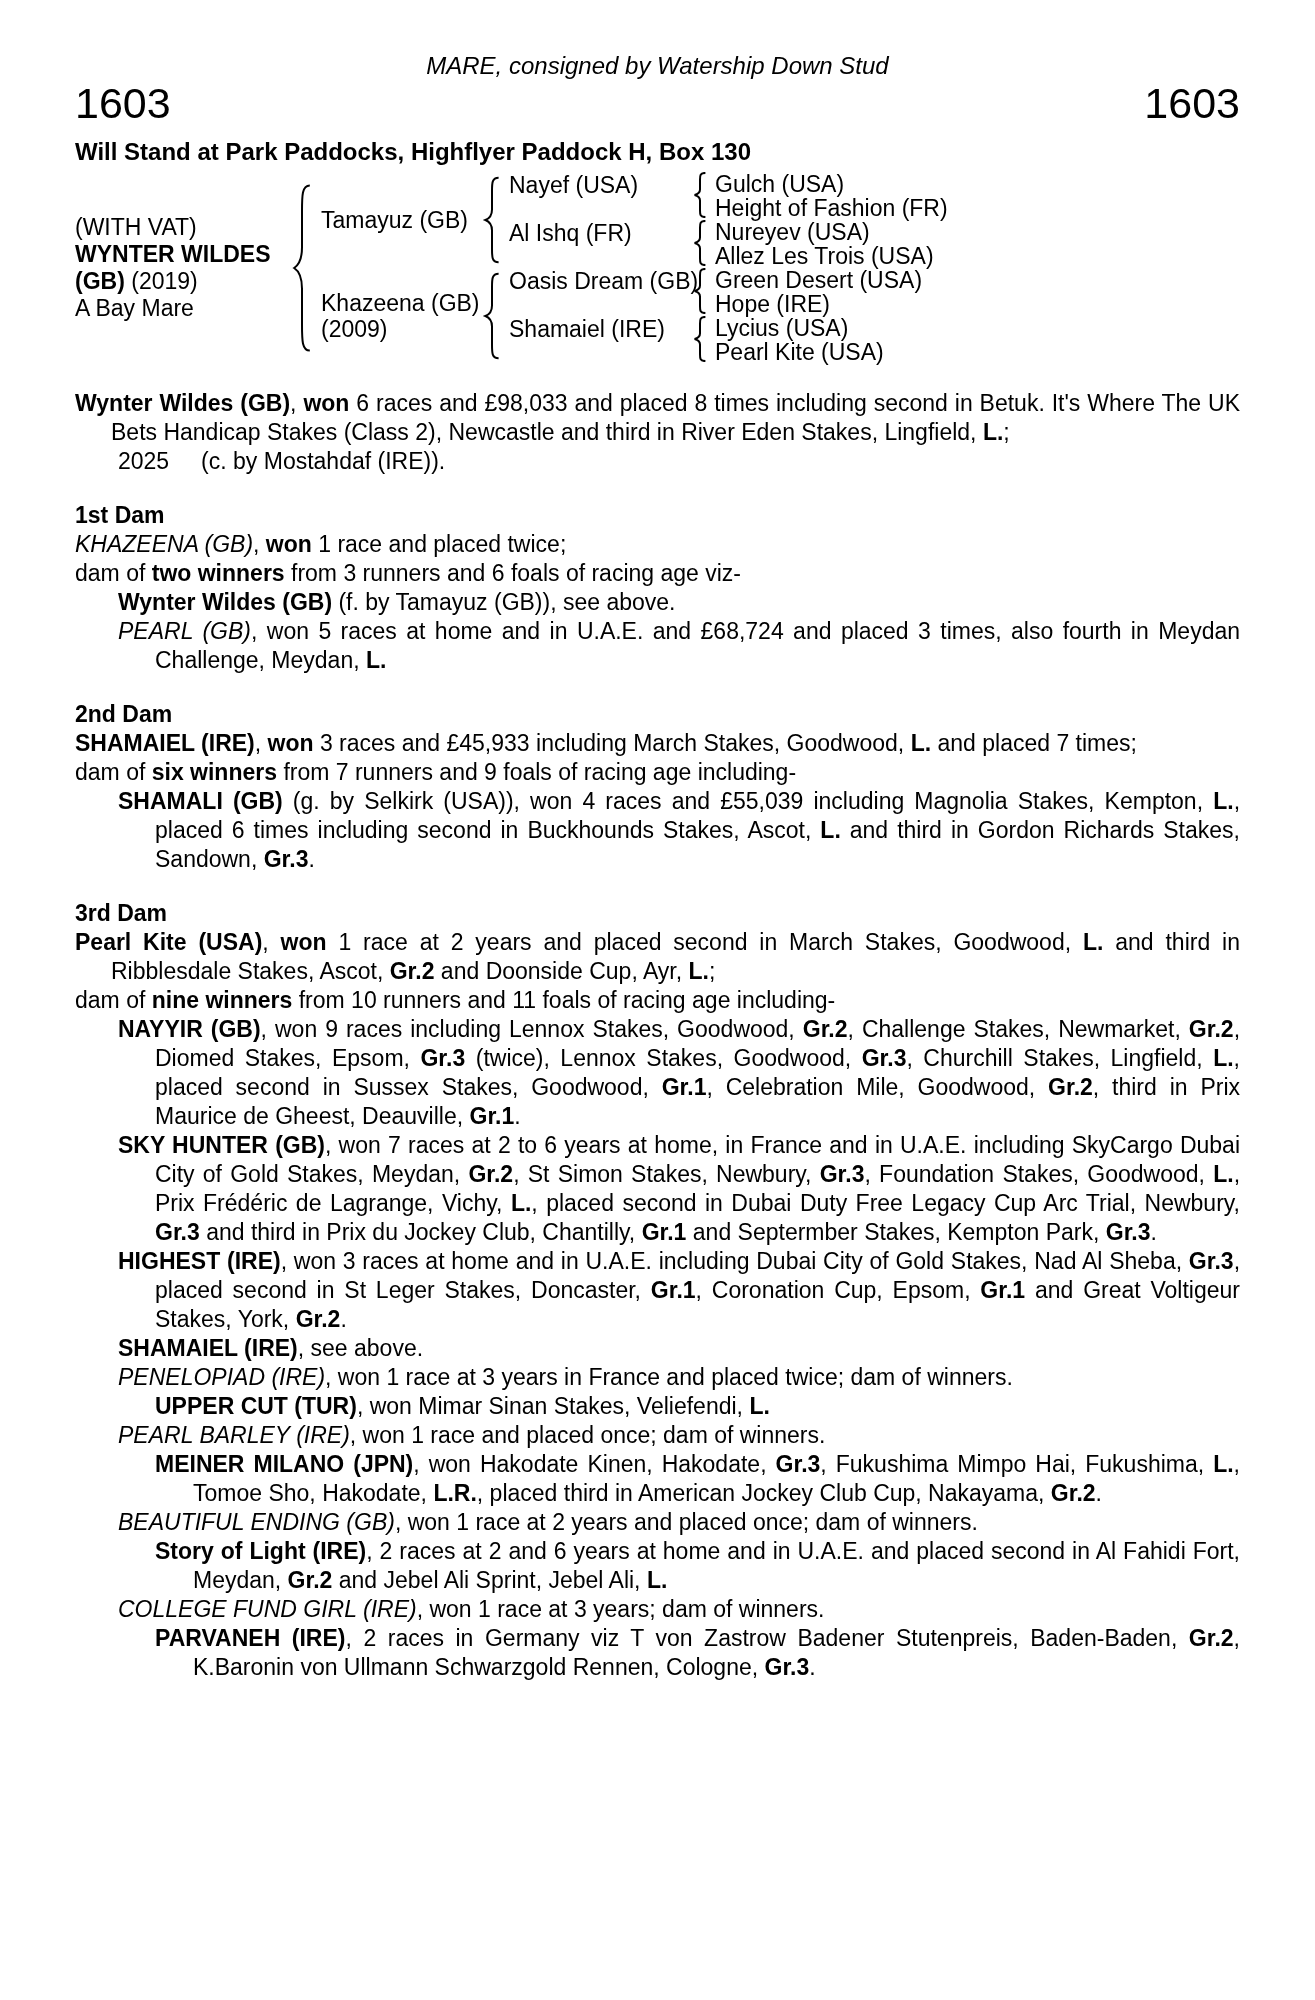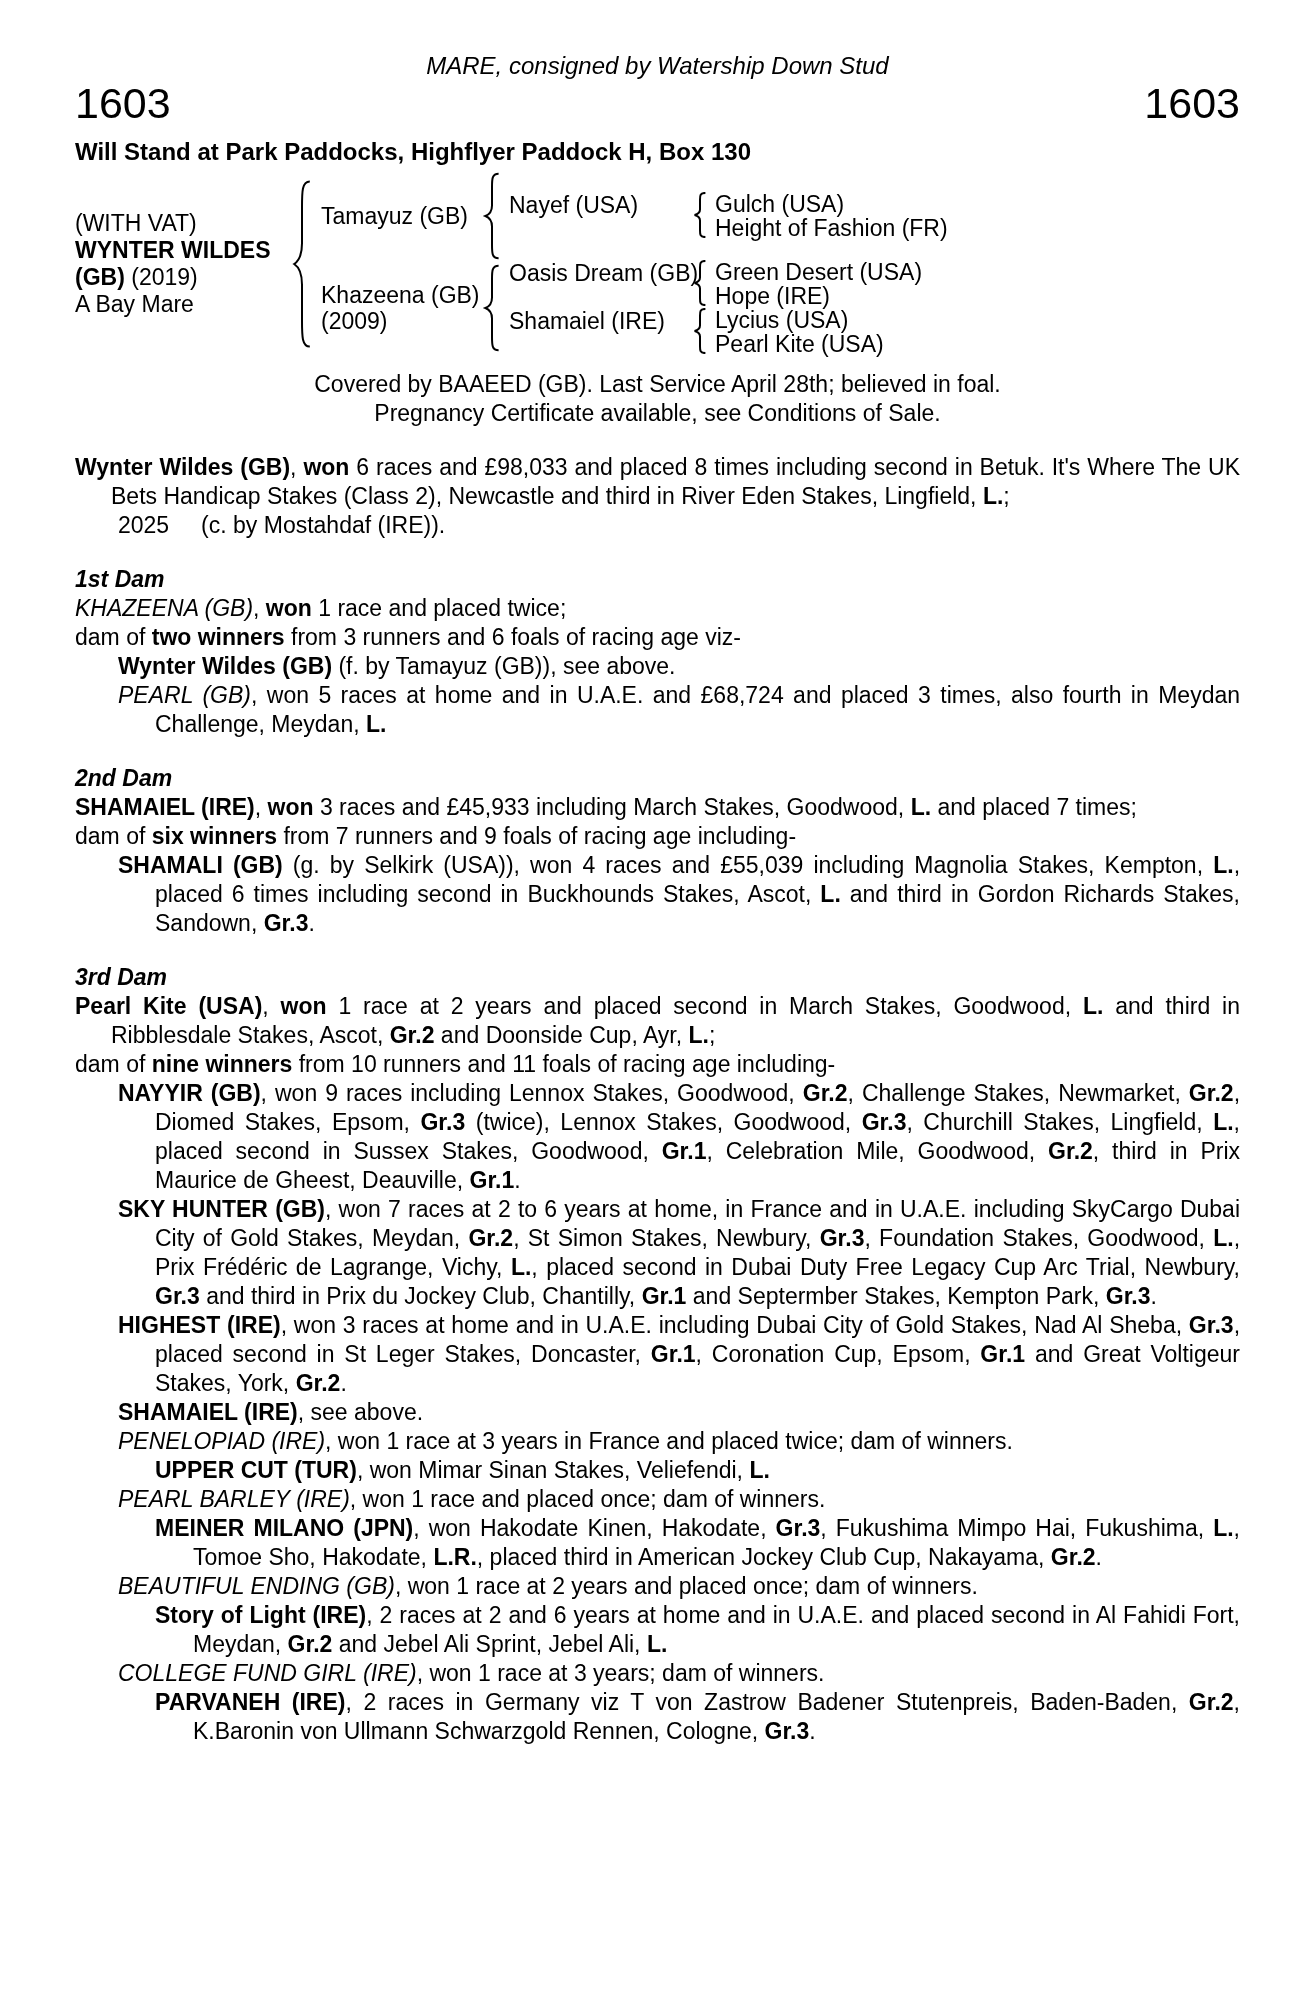--- a/index.html
+++ b/index.html
@@ -27,21 +27,21 @@
   .brace { display:flex; align-items:center; margin:0 6px 0 2px; }
   .brace svg { display:block; }
   .brace-1 svg { width:26px; height:172px; }
   .brace-2 svg { width:22px; height:88px; }
   .brace-3 svg { width:18px; height:46px; }
 
   .covered { text-align:center; font-size:23px; line-height:29px; margin-top:14px; }
 
   .sections { font-size:23px; line-height:29px; text-align:justify; }
   .section { margin-top:25px; }
-  .dam-heading { font-weight:bold;font-style:italic; }
+  .dam-heading { font-weight:bold; }
   p.para { margin:0; }
   .lvl0 { padding-left:36px; text-indent:-36px; }
   .lvl1 { padding-left:80px; text-indent:-37px; }
   .lvl2 { padding-left:118px; text-indent:-38px; }
   .b { font-weight:bold; }
   .i { font-style:italic; }
 </style>
 </head>
 <body>
 
@@ -84,20 +84,32 @@
             <div class="brace brace-3">
               <svg viewBox="0 0 20 100" preserveAspectRatio="none">
                   <path d="M16 2 C10 2 10 8 10 17 L10 38 C10 45 7 48.5 4 50 C7 51.5 10 55 10 62 L10 83 C10 92 10 98 16 98" fill="none" stroke="#000" stroke-width="2" vector-effect="non-scaling-stroke"></path>
                 </svg>
             </div>
             <div class="gen3pair">
               <div>Gulch (USA)</div>
               <div>Height of Fashion (FR)</div>
             </div>
           </div>
+          <div class="gen2row">
+            <div class="gen2name">Al Ishq (FR)</div>
+            <div class="brace brace-3">
+              <svg viewBox="0 0 20 100" preserveAspectRatio="none">
+                  <path d="M16 2 C10 2 10 8 10 17 L10 38 C10 45 7 48.5 4 50 C7 51.5 10 55 10 62 L10 83 C10 92 10 98 16 98" fill="none" stroke="#000" stroke-width="2" vector-effect="non-scaling-stroke"></path>
+                </svg>
+            </div>
+            <div class="gen3pair">
+              <div>Nureyev (USA)</div>
+              <div>Allez Les Trois (USA)</div>
+            </div>
+          </div>
         </div>
       </div>
 
       <div class="gen1row">
         <div class="gen1name">
           <div>Khazeena (GB)</div>
           <div>(2009)</div>
         </div>
         <div class="brace brace-2">
           <svg viewBox="0 0 20 100" preserveAspectRatio="none">
@@ -127,24 +139,20 @@
             <div class="gen3pair">
               <div>Lycius (USA)</div>
               <div>Pearl Kite (USA)</div>
             </div>
           </div>
         </div>
       </div>
     </div>
   </div>
 
-  <div class="covered">
-    <div>Covered by BAAEED (GB). Last Service April 28th; believed in foal.</div>
-    <div>Pregnancy Certificate available, see Conditions of Sale.</div>
-  </div>
 
   <div class="sections">
       <div class="section">
         <p class="para lvl0"><span class="b">Wynter Wildes (GB)</span><span>, </span><span class="b">won</span><span> 6 races and £98,033 and placed 8 times including second in Betuk. It's Where The UK Bets Handicap Stakes (Class 2), Newcastle and third in River Eden Stakes, Lingfield, </span><span class="b">L.</span><span>;</span></p>
         <p class="para lvl1"><span>2025&nbsp;&nbsp;&nbsp;&nbsp;&nbsp;(c. by Mostahdaf (IRE)).</span></p>
       </div>
       <div class="section">
         <div class="dam-heading">1st Dam</div>
         <p class="para lvl0"><span class="i">KHAZEENA (GB)</span><span>, </span><span class="b">won</span><span> 1 race and placed twice;</span></p>
         <p class="para lvl0"><span>dam of </span><span class="b">two winners</span><span> from 3 runners and 6 foals of racing age viz-</span></p>

